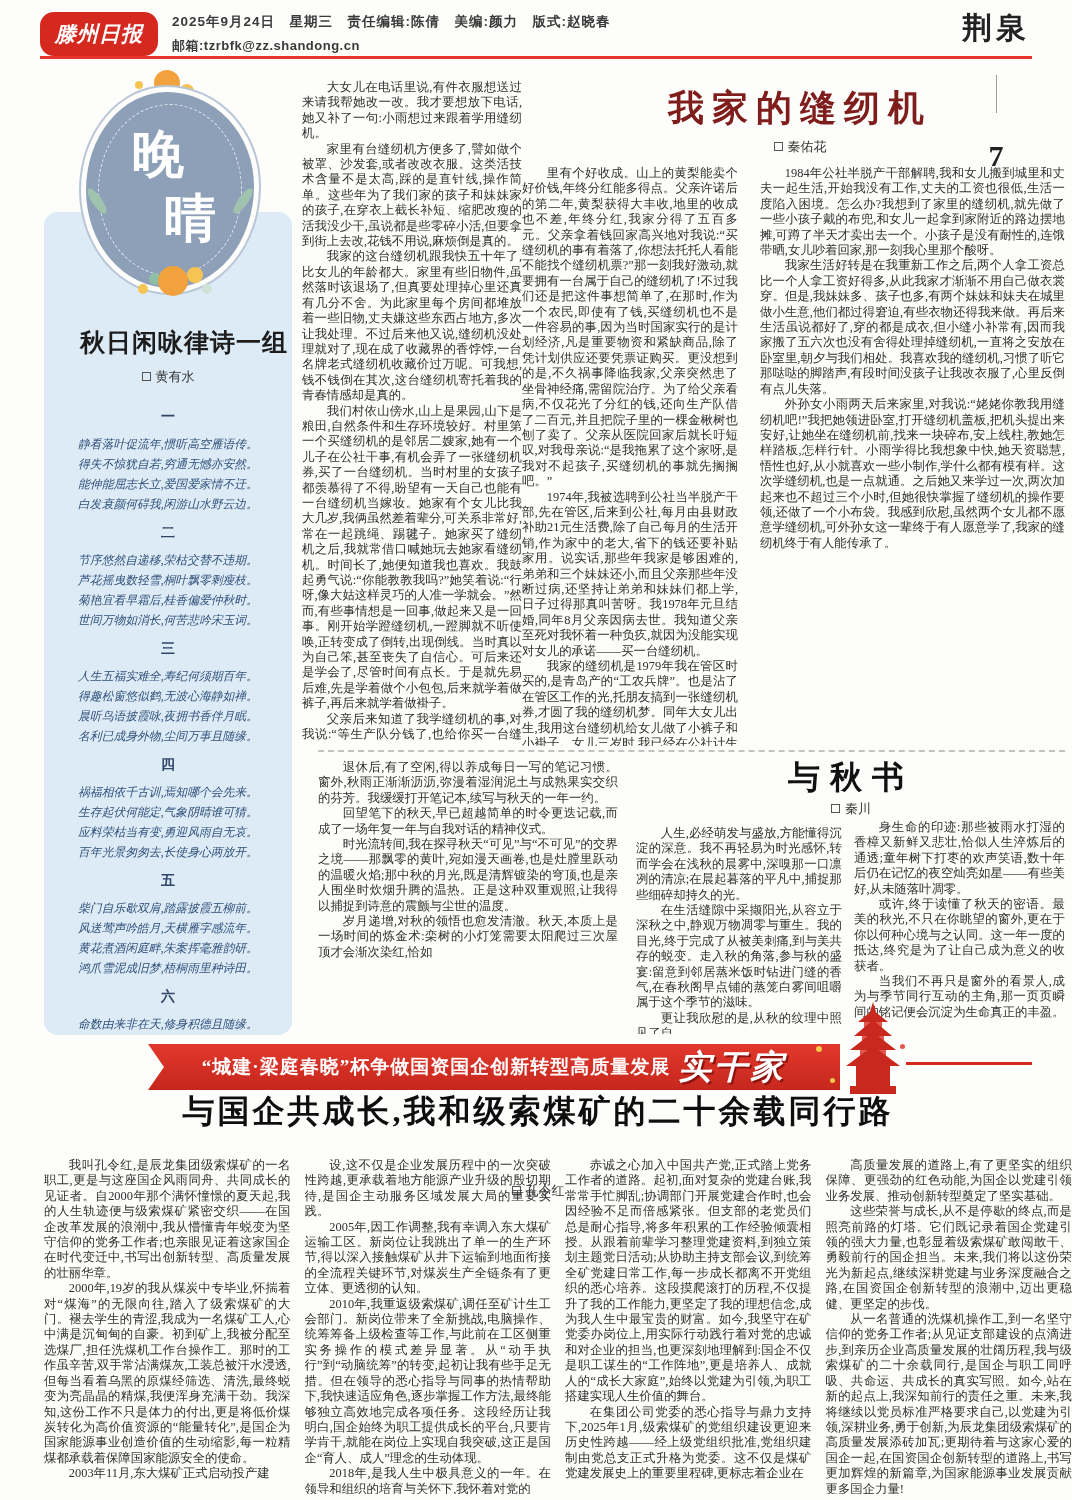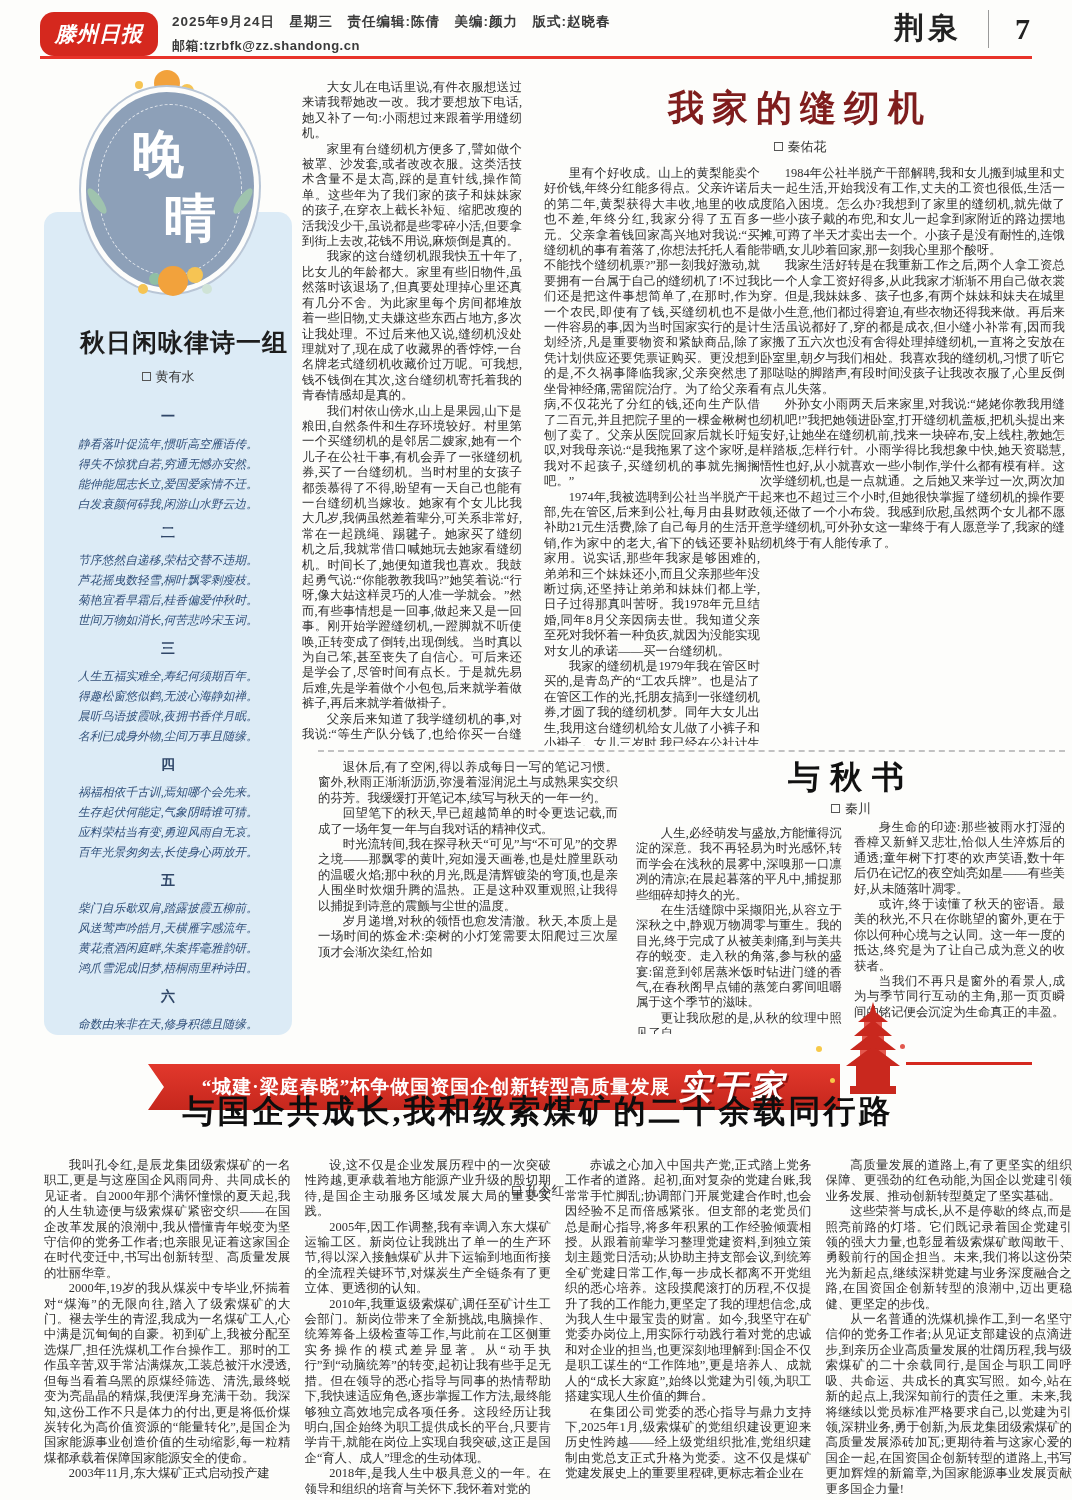--- a/index.html
+++ b/index.html
@@ -10,21 +10,21 @@
     font-family:"Liberation Serif", serif; color:#2b2b2b;
   }
   
   .masthead { position:absolute; left:40px; top:12px; width:118px; height:44px;
     background:#d5281e; border-radius:14px; display:flex; align-items:center; justify-content:center; }
   .masthead span { color:#fff; font-size:21px; font-weight:bold; font-style:italic;
     letter-spacing:1px; font-family:"Liberation Serif", serif; }
   .head-meta { position:absolute; left:172px; top:13px; font-family:"Liberation Sans", sans-serif; }
   .head-meta .row1 { font-size:13.5px; font-weight:bold; color:#3a3a3a; letter-spacing:1px; }
   .head-meta .row2 { font-size:13px; font-weight:bold; color:#3a3a3a; margin-top:6px; letter-spacing:0.5px; }
-  .head-right { position:absolute; right:42px; top:8px; display:flex; align-items:center; gap:26px; }
+  .head-right { position:absolute; right:42px; top:8px; display:flex; align-items:center; gap:26px;flex-direction:column; }
   .section-name { font-size:30px; font-weight:bold; color:#222; letter-spacing:4px; }
   .head-divider { width:1px; height:38px; background:#9a9a9a; }
   .page-number { font-size:30px; font-weight:bold; color:#222; }
   .head-rule { position:absolute; left:40px; top:56px; width:992px; height:3px; background:#e8332a; }
 
   
   .poem-panel { position:absolute; left:44px; top:212px; width:248px; height:823px;
     background:#dcebf6; border-radius:14px; }
   .badge { position:absolute; left:62px; top:76px; width:212px; height:236px; }
   .badge-circle { position:absolute; left:24px; top:16px; width:168px; height:196px;
@@ -57,39 +57,39 @@
 
   
   .bodycol { position:absolute; overflow:hidden; text-align:justify; color:#2f2f2f; }
   .bodycol p { text-indent:2em; font-size:12.4px; line-height:15.4px; margin:0; }
 
   
   .sew-colA { left:302px; top:80px; width:220px; height:660px; }
   .sew-title { position:absolute; left:540px; top:84px; width:520px; text-align:center;
     font-size:36px; font-weight:bold; letter-spacing:8px; color:#7f1d1d; }
   .sew-byline { position:absolute; left:540px; top:138px; width:520px; }
-  .sew-colB { left:544px; top:166px; width:216px; height:580px; }
+  .sew-colB { left:522px; top:166px; width:216px; height:580px; }
   .sew-colC { left:760px; top:166px; width:305px; height:580px; }
 
   .dash-sep { position:absolute; border-top:2px dashed #c2c2c2; }
   .sep1 { left:318px; top:750px; width:747px; }
 
   
   .aut-col1 { left:318px; top:760px; width:300px; height:274px; }
   .aut-title { position:absolute; left:636px; top:756px; width:430px; text-align:center;
     font-size:32px; font-weight:bold; letter-spacing:10px; color:#111; }
   .aut-byline { position:absolute; left:636px; top:800px; width:430px; }
   .aut-col2 { left:636px; top:826px; width:206px; height:208px; }
   .aut-col3 { left:854px; top:820px; width:211px; height:214px; }
 
   
   .banner { position:absolute; left:148px; top:1044px; width:692px; height:46px;
     background:linear-gradient(#e2382c,#c6271d);
     clip-path:polygon(0 0,100% 0,100% 100%,0 100%,16px 50%);
-    display:flex; align-items:center; justify-content:center; gap:8px;margin-top:20px; }
+    display:flex; align-items:center; justify-content:center; gap:8px; }
   .banner-text { color:#fff; font-size:19px; font-weight:bold; letter-spacing:1px; }
   .banner-big { color:#fff; font-size:33px; font-weight:bold; font-style:italic;
     letter-spacing:3px; text-shadow:2px 2px 0 #8f1410; font-family:"Liberation Serif", serif; }
   .pagoda { position:absolute; left:842px; top:1002px; }
   .banner-line { position:absolute; left:906px; top:1062px; width:126px; height:3px; background:#d5281e; }
   .spark { position:absolute; border-radius:50%; }
   .sp1 { left:816px; top:1046px; width:6px; height:6px; background:#f7c948; }
   .sp2 { left:830px; top:1078px; width:5px; height:5px; background:#f7c948; }
   .sp3 { left:900px; top:1044px; width:5px; height:5px; background:#e2584e; }
 

